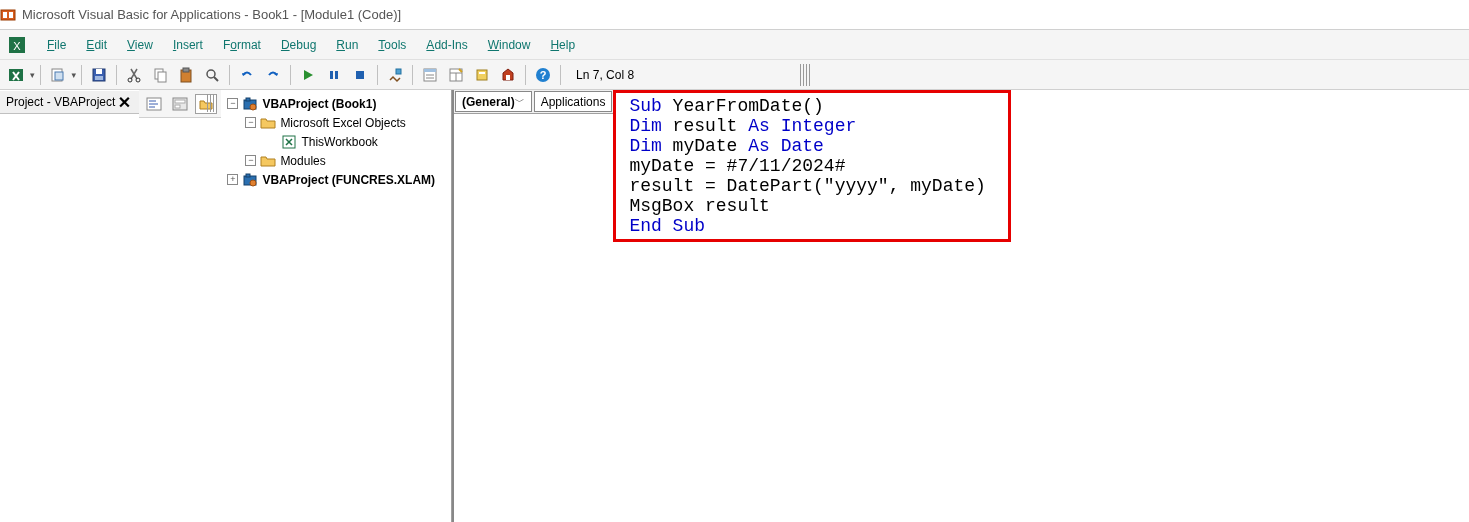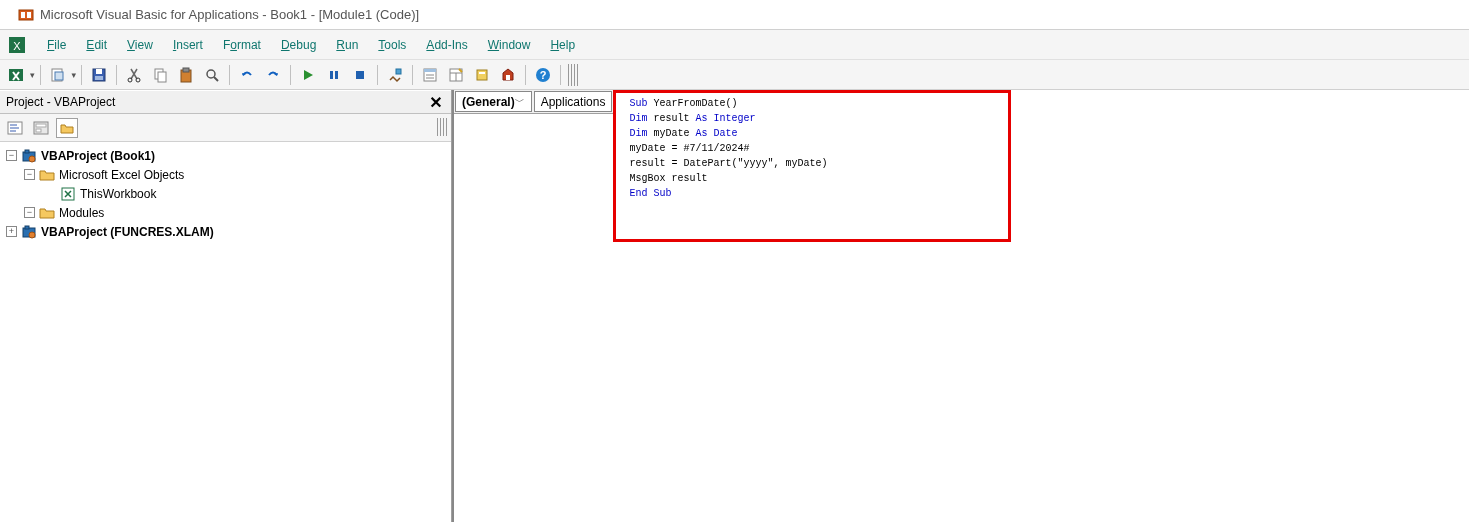--- a/index.html
+++ b/index.html
@@ -13,21 +13,21 @@
     color: #000;
   }
 
   
   .titlebar {
     height: 30px;
     background: #fff;
     border-bottom: 1px solid #d0d0d0;
     display: flex;
     align-items: center;
-    padding: 0 18px;
+    padding: 0 0;
     font-size: 13px;
   }
   .titlebar .title-icon {
     width: 16px; height: 16px;
     margin-right: 6px;
     display: inline-flex;
     align-items: center; justify-content: center;
   }
   .titlebar-text { color: #555; }
 
@@ -94,21 +94,21 @@
     display: flex;
     height: calc(522px - 30px - 30px - 30px);
   }
 
   
   .project-panel {
     width: 452px;
     background: #fff;
     border-right: 1px solid #a0a0a0;
     display: flex;
-    flex-direction: column;
+    flex-direction: row;
   }
   .panel-header {
     height: 24px;
     background: #f0f0f0;
     border-top: 1px solid #fff;
     border-bottom: 1px solid #c0c0c0;
     display: flex;
     align-items: center;
     padding: 0 6px;
     justify-content: space-between;
@@ -206,22 +206,22 @@
   .highlight-box {
     position:absolute;
     left: 0px; top:0px;
     width: 398px;
     height: 152px;
     border: 3px solid #e60000;
     pointer-events: none;
   }
   pre.code {
     font-family: Consolas, "Courier New", monospace;
-    font-size: 10px;
-    line-height: 15px;
+    font-size: 18px;
+    line-height: 20px;
     white-space: pre;
     margin-left: 6px;
   }
   .kw { color: #0000c8; }
   .plain { color: #000; }
 
   svg { display:block; }
 </style>
 </head>
 <body>
@@ -374,20 +374,21 @@
       </svg>
   </span>
   <span class="tb-sep"></span>
   <span class="tb-btn">
     <svg width="16" height="16">
         <circle cx="8" cy="8" r="7" fill="#2080d0"></circle>
         <text x="8" y="12" font-size="11" fill="#fff" text-anchor="middle" font-weight="bold">?</text>
       </svg>
   </span>
   <span class="tb-sep"></span>
+  <span class="cursor-pos">Ln 7, Col 8</span>
   <span class="toolbar-end-grip"></span>
 </div>
 
 <div class="main">
 
   <div class="project-panel">
     <div class="panel-header">
       <span class="title">Project - VBAProject</span>
       <span class="panel-close">✕</span>
     </div>

